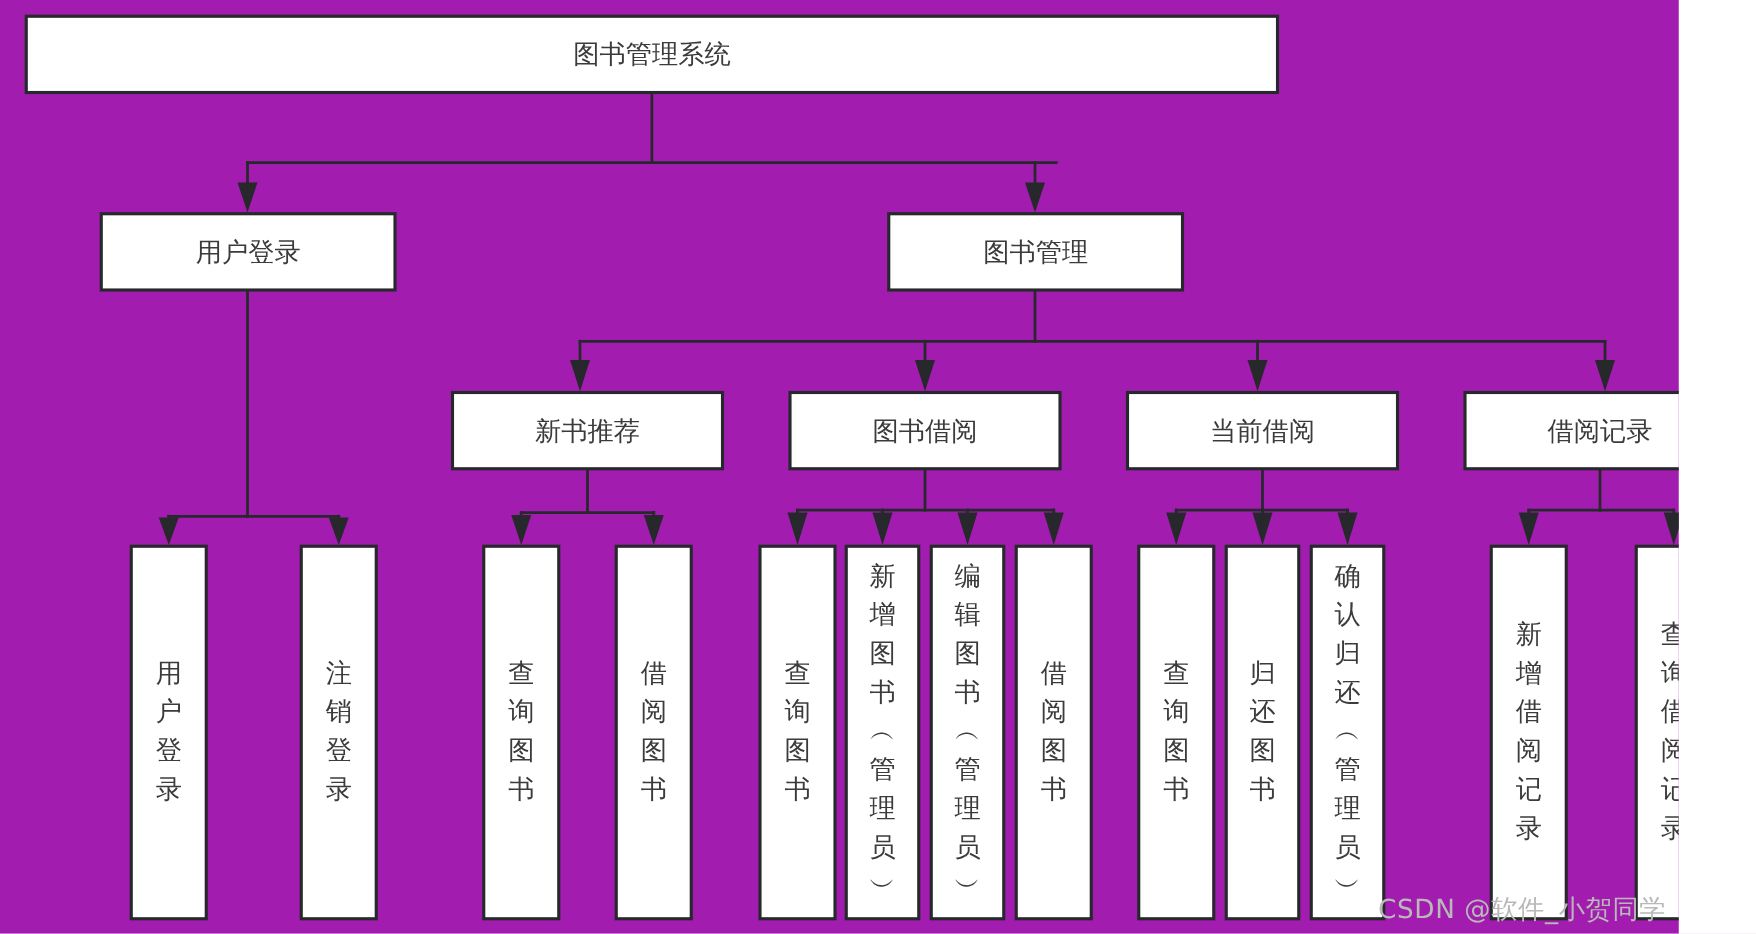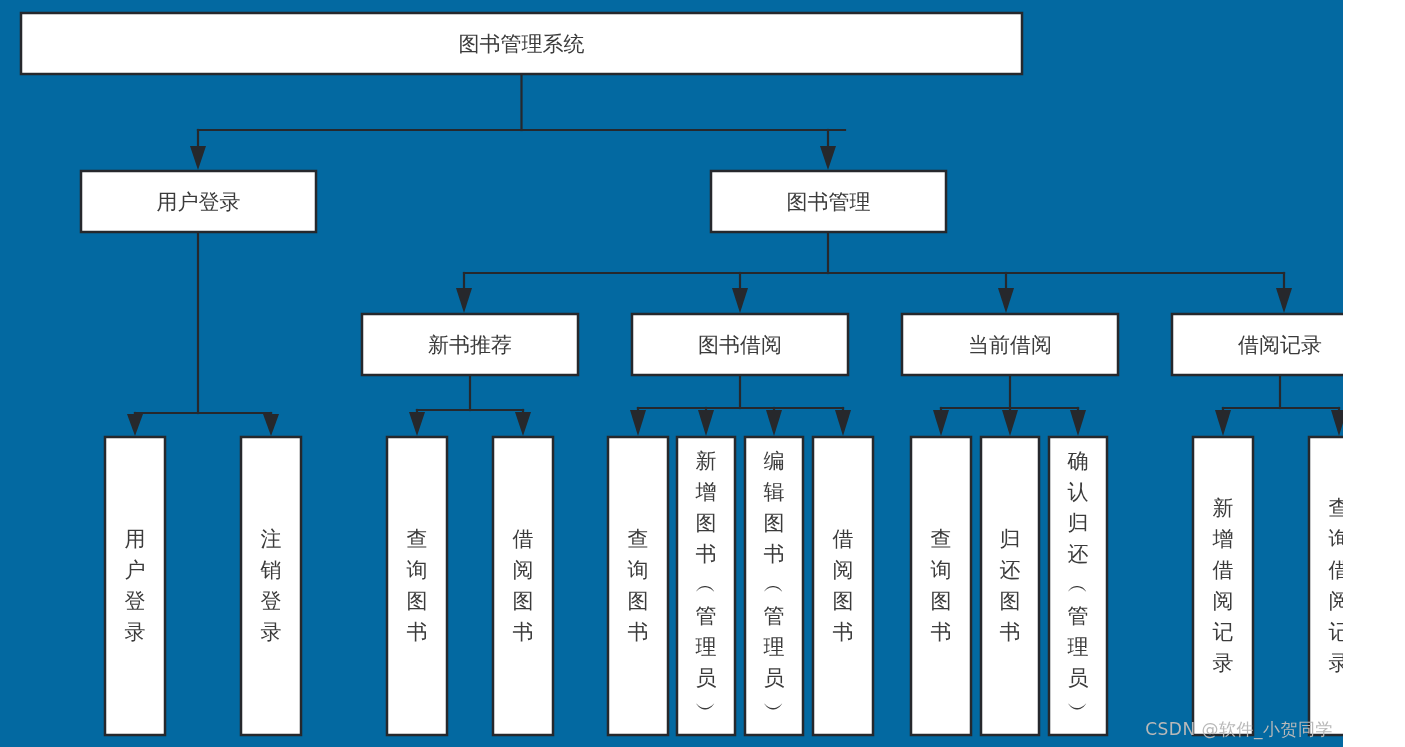--- a/index.html
+++ b/index.html
@@ -8,21 +8,21 @@
     padding: 0;
     background: #ffffff;
   }
   body {
     font-family: "DejaVu Sans", "Liberation Sans", sans-serif;
   }
   #diagram-root {
     position: relative;
     width: 1343px;
     height: 747px;
-    background: #0369a1;
+    background: #a21caf;
     overflow: hidden;
   }
   svg.diagram-canvas {
     position: absolute;
     left: 0;
     top: 0;
     width: 1405px;
     height: 747px;
     display: block;
   }
@@ -53,21 +53,21 @@
     fill: #3b3b3b;
     font-family: "DejaVu Sans", "Liberation Sans", sans-serif;
     font-size: 21px;
     text-anchor: middle;
   }
   .watermark {
     position: absolute;
     right: 10px;
     bottom: 6px;
     font-family: "DejaVu Sans", "Liberation Sans", sans-serif;
-    font-size: 17px;
+    font-size: 21px;
     color: #b9b9b9;
     letter-spacing: 0.5px;
     white-space: nowrap;
     user-select: none;
   }
 </style>
 </head>
 <body>
 
 <div id="diagram-root">

